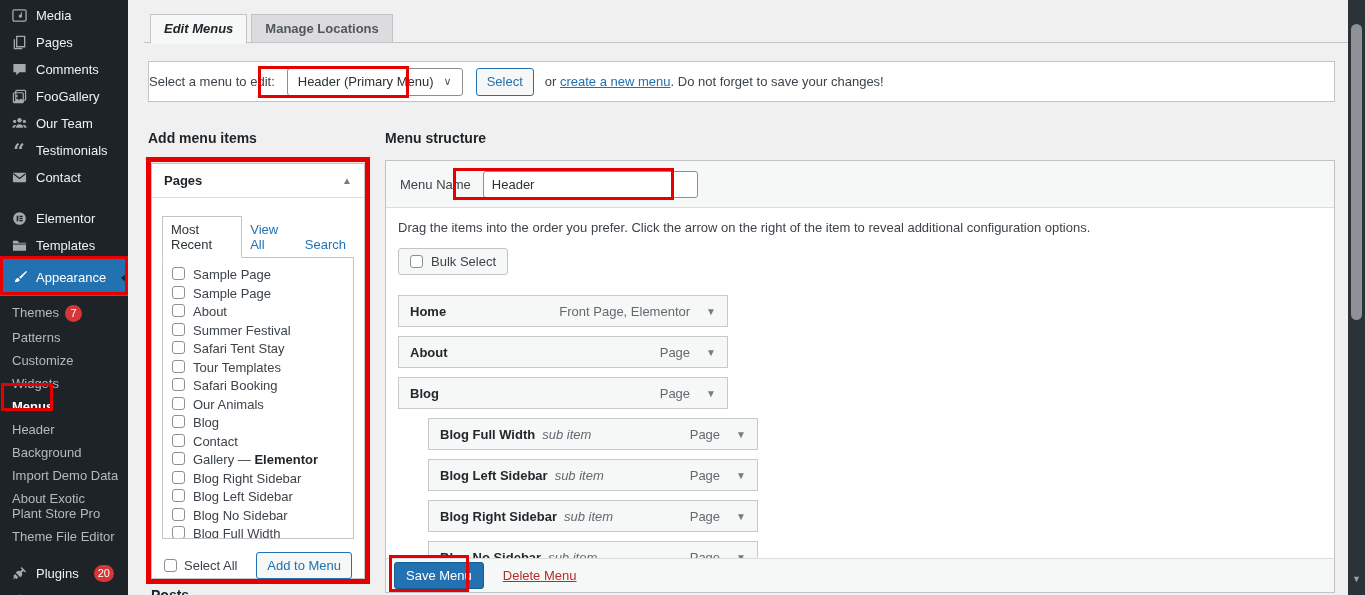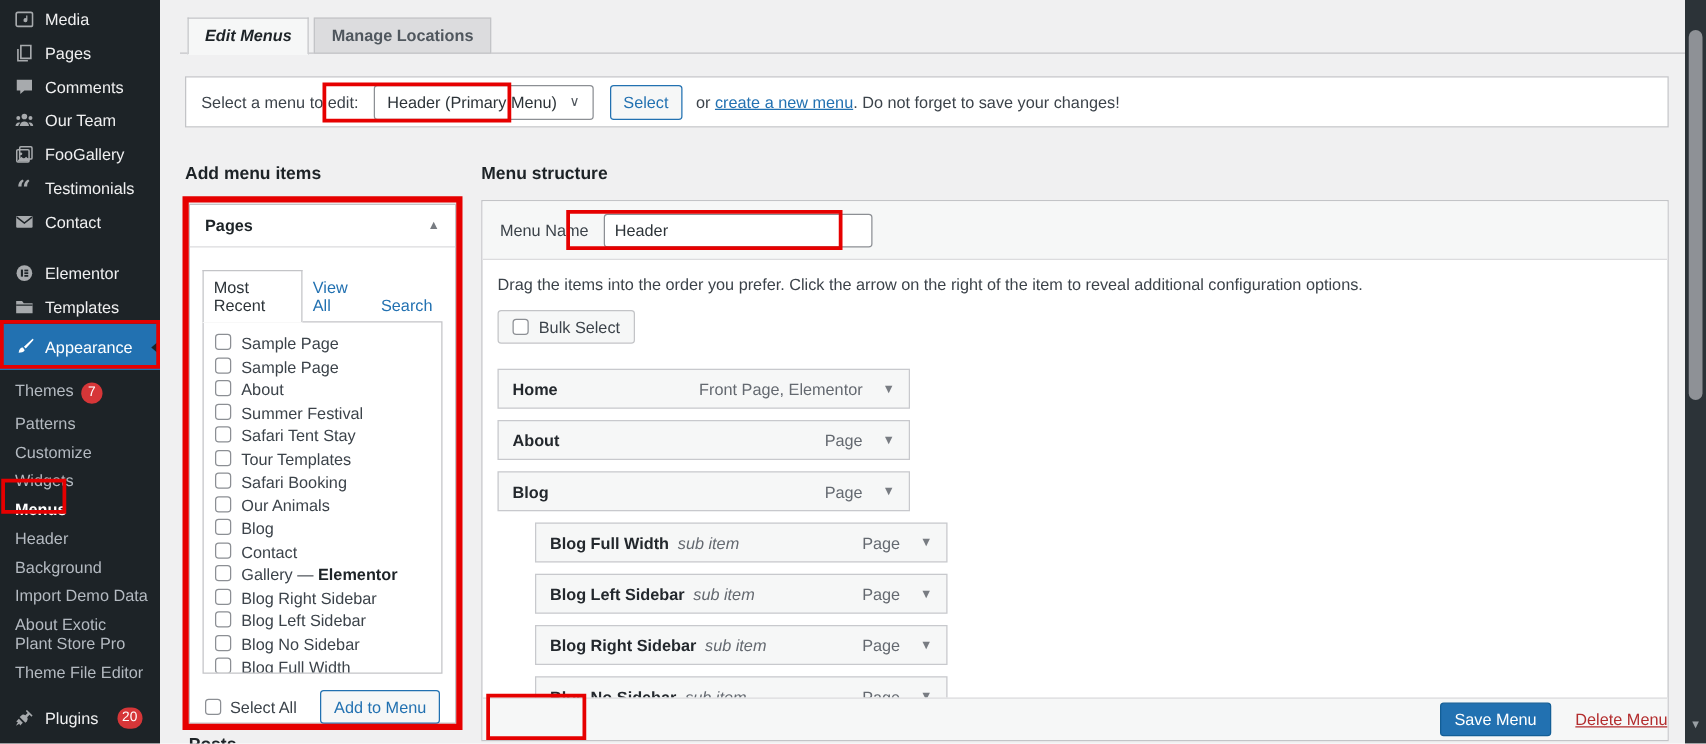--- a/index.html
+++ b/index.html
@@ -27,21 +27,21 @@
   
   .tabline { position:absolute; left:144px; top:42px; width:1204px; border-bottom:1px solid #c3c4c7; }
   .tabs { position:absolute; left:150px; top:14px; display:flex; z-index:2; }
   .tab { height:29px; line-height:27px; padding:0 13px; font-weight:bold; font-size:13px;
     border:1px solid #c3c4c7; margin-right:4px; cursor:pointer; }
   .tab.active { background:#f6f7f7; color:#1d2327; border-bottom:1px solid #f6f7f7; height:30px;font-style:italic; }
   .tab.inactive { background:#dcdcde; color:#50575e; }
 
   
   .selectbar { position:absolute; left:148px; top:61px; width:1187px; height:41px; background:#fff;
-    border:1px solid #c3c4c7; display:flex; align-items:center; padding-left:12px; gap:9px; }
+    border:1px solid #c3c4c7; display:flex; align-items:center; padding-left:0; gap:9px; }
   .dropdown { display:inline-flex; align-items:center; gap:10px; background:#fff; border:1px solid #8c8f94;
     border-radius:3px; height:28px; padding:0 10px; margin-left:3px; cursor:pointer; color:#2c3338; }
   .dd-caret { font-size:11px; color:#50575e; }
   .btn-secondary { display:inline-block; background:#f6f7f7; border:1px solid #2271b1; color:#2271b1;
     border-radius:3px; height:28px; line-height:26px; padding:0 10px; font-size:13px; cursor:pointer; }
   a.link { color:#2271b1; text-decoration:underline; cursor:pointer; }
 
   
   .col-heading { position:absolute; font-size:14px; font-weight:bold; color:#1d2327; }
 
@@ -79,21 +79,21 @@
     border:1px solid #c3c4c7; border-radius:3px; padding:5px 11px; font-size:13px; cursor:pointer; }
   .rows { margin-top:20px; }
   .mi-row { width:330px; height:32px; background:#f6f7f7; border:1px solid #c8c9cd; display:flex;
     align-items:center; padding:0 11px; margin-bottom:9px; cursor:move; }
   .mi-title { font-weight:bold; font-size:13px; color:#23282d; }
   .mi-badge { font-style:italic; color:#646970; font-size:13px; margin-left:7px; }
   .mi-meta { margin-left:auto; color:#646970; font-size:13px; }
   .mi-caret { color:#787c82; font-size:10px; margin-left:16px; cursor:pointer; }
   .sub-rows { margin-left:30px; }
   .ms-footer { position:absolute; left:0; right:0; bottom:0; height:34px; background:#f6f7f7;
-    border-top:1px solid #dcdcde; display:flex; align-items:center; padding-left:8px; gap:19px;justify-content:flex-end; }
+    border-top:1px solid #dcdcde; display:flex; align-items:center; padding-left:8px; gap:19px; }
   .btn-primary { background:#2271b1; border:1px solid #135e96; color:#fff; border-radius:3px; height:27px;
     line-height:25px; padding:0 11px; font-size:13px; cursor:pointer; font-family:inherit; }
   a.delete-link { color:#b32d2e; text-decoration:underline; font-size:13px; cursor:pointer; }
 
   
   .scroll-strip { position:absolute; left:1348px; top:0; width:17px; height:595px; background:#2c3338; z-index:6; }
   .scroll-thumb { position:absolute; left:3px; top:24px; width:11px; height:296px; background:#8e9196; border-radius:6px; cursor:pointer; }
   .scroll-arrow { position:absolute; left:0; width:17px; text-align:center; top:574px; color:#9aa0a5; font-size:9px; cursor:pointer; }
 
   
@@ -129,39 +129,39 @@
       <span class="ic">
           <svg viewBox="0 0 16 16">
             <path d="M1.5 2h13v9H8l-3.5 3v-3h-3z" fill="currentColor"></path>
           </svg>
         </span>
       <span>Comments</span>
     </div>
     <div class="sb-item">
       <span class="ic">
           <svg viewBox="0 0 16 16">
+            <rect x="4" y="1.5" width="10.5" height="10.5" rx="1" fill="none" stroke="currentColor" stroke-width="1.3"></rect>
+            <rect x="1.5" y="4" width="10.5" height="10.5" rx="1" fill="none" stroke="currentColor" stroke-width="1.3"></rect>
+            <circle cx="5" cy="7.5" r="1.2" fill="currentColor"></circle>
+            <path d="M2.5 13l3-3 2 2 2-2 2.5 2.5v1.5h-9.5z" fill="currentColor"></path>
+          </svg>
+        </span>
+      <span>FooGallery</span>
+    </div>
+    <div class="sb-item">
+      <span class="ic">
+          <svg viewBox="0 0 16 16">
             <circle cx="8" cy="4.5" r="2.4" fill="currentColor"></circle>
             <path d="M4 12.5c.4-2.5 2-3.7 4-3.7s3.6 1.2 4 3.7z" fill="currentColor"></path>
             <circle cx="2.8" cy="5.8" r="1.7" fill="currentColor"></circle>
             <circle cx="13.2" cy="5.8" r="1.7" fill="currentColor"></circle>
             <path d="M.4 12.5c.3-2 1.3-3 2.8-3 .5 0 1 .1 1.4.4-1 .8-1.6 1.6-1.9 2.6zM15.6 12.5c-.3-2-1.3-3-2.8-3-.5 0-1 .1-1.4.4 1 .8 1.6 1.6 1.9 2.6z" fill="currentColor"></path>
           </svg>
         </span>
       <span>Our Team</span>
-    </div>
-    <div class="sb-item">
-      <span class="ic">
-          <svg viewBox="0 0 16 16">
-            <rect x="4" y="1.5" width="10.5" height="10.5" rx="1" fill="none" stroke="currentColor" stroke-width="1.3"></rect>
-            <rect x="1.5" y="4" width="10.5" height="10.5" rx="1" fill="none" stroke="currentColor" stroke-width="1.3"></rect>
-            <circle cx="5" cy="7.5" r="1.2" fill="currentColor"></circle>
-            <path d="M2.5 13l3-3 2 2 2-2 2.5 2.5v1.5h-9.5z" fill="currentColor"></path>
-          </svg>
-        </span>
-      <span>FooGallery</span>
     </div>
     <div class="sb-item">
       <span class="ic quote-ic">“</span>
       <span>Testimonials</span>
     </div>
     <div class="sb-item">
       <span class="ic">
           <svg viewBox="0 0 16 16">
             <rect x="1" y="3" width="14" height="10" rx="1" fill="currentColor"></rect>
             <path d="M1.5 4l6.5 5 6.5-5" fill="none" stroke="#1d2327" stroke-width="1.3"></path>

